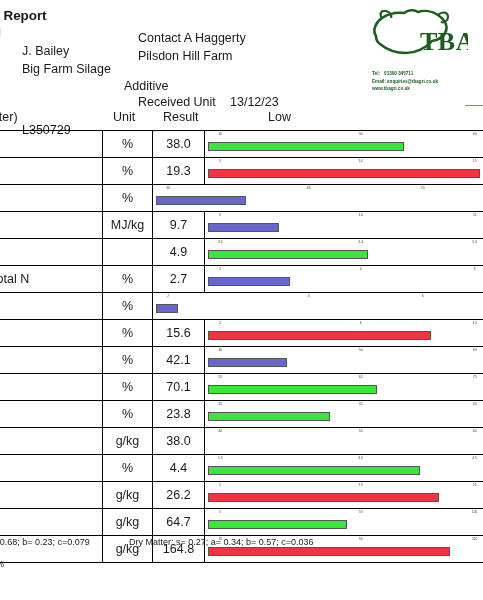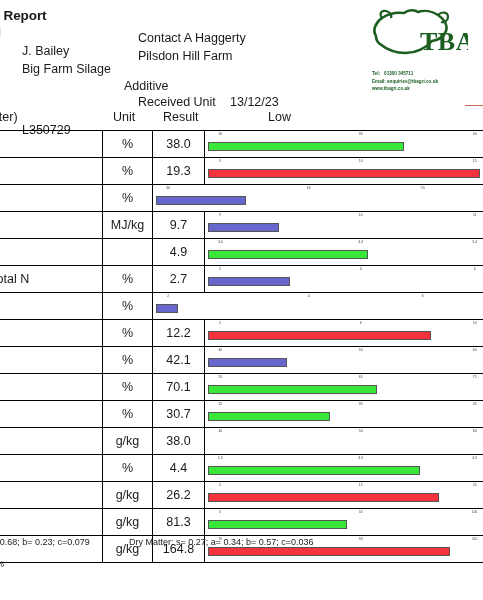--- a/index.html
+++ b/index.html
@@ -315,21 +315,21 @@
         <div class="tick" style="left: 155.68px;">4</div>
         <div class="tick" style="left: 269.66px;">6</div>
         <div class="bar" style="width: 21.76px; background: rgb(102, 102, 204);"></div>
       </div>
     </div>
     <div class="row">
       <div class="c-param">
         <span></span>
       </div>
       <div class="c-unit">%</div>
-      <div class="c-result">12.2</div>
+      <div class="c-result">15.6</div>
       <div class="c-chart">
         <div class="tick" style="left: 15.29px;">2</div>
         <div class="tick" style="left: 155.68px;">6</div>
         <div class="tick" style="left: 269.66px;">10</div>
         <div class="bar" style="width: 223.04px; background: rgb(245, 51, 63);"></div>
       </div>
     </div>
     <div class="row">
       <div class="c-param">
         <span></span>
@@ -354,21 +354,21 @@
         <div class="tick" style="left: 155.68px;">65</div>
         <div class="tick" style="left: 269.66px;">75</div>
         <div class="bar" style="width: 168.64px; background: rgb(58, 230, 58);"></div>
       </div>
     </div>
     <div class="row">
       <div class="c-param">
         <span></span>
       </div>
       <div class="c-unit">%</div>
-      <div class="c-result">30.7</div>
+      <div class="c-result">23.8</div>
       <div class="c-chart">
         <div class="tick" style="left: 15.29px;">25</div>
         <div class="tick" style="left: 155.68px;">35</div>
         <div class="tick" style="left: 269.66px;">45</div>
         <div class="bar" style="width: 122.4px; background: rgb(58, 230, 58);"></div>
       </div>
     </div>
     <div class="row">
       <div class="c-param">
         <span></span>
@@ -405,21 +405,21 @@
         <div class="tick" style="left: 155.68px;">15</div>
         <div class="tick" style="left: 269.66px;">25</div>
         <div class="bar" style="width: 231.2px; background: rgb(245, 51, 63);"></div>
       </div>
     </div>
     <div class="row">
       <div class="c-param">
         <span></span>
       </div>
       <div class="c-unit">g/kg</div>
-      <div class="c-result">81.3</div>
+      <div class="c-result">64.7</div>
       <div class="c-chart">
         <div class="tick" style="left: 15.29px;">5</div>
         <div class="tick" style="left: 155.68px;">55</div>
         <div class="tick" style="left: 269.66px;">105</div>
         <div class="bar" style="width: 138.72px; background: rgb(58, 230, 58);"></div>
       </div>
     </div>
     <div class="row">
       <div class="c-param">
         <span></span>

